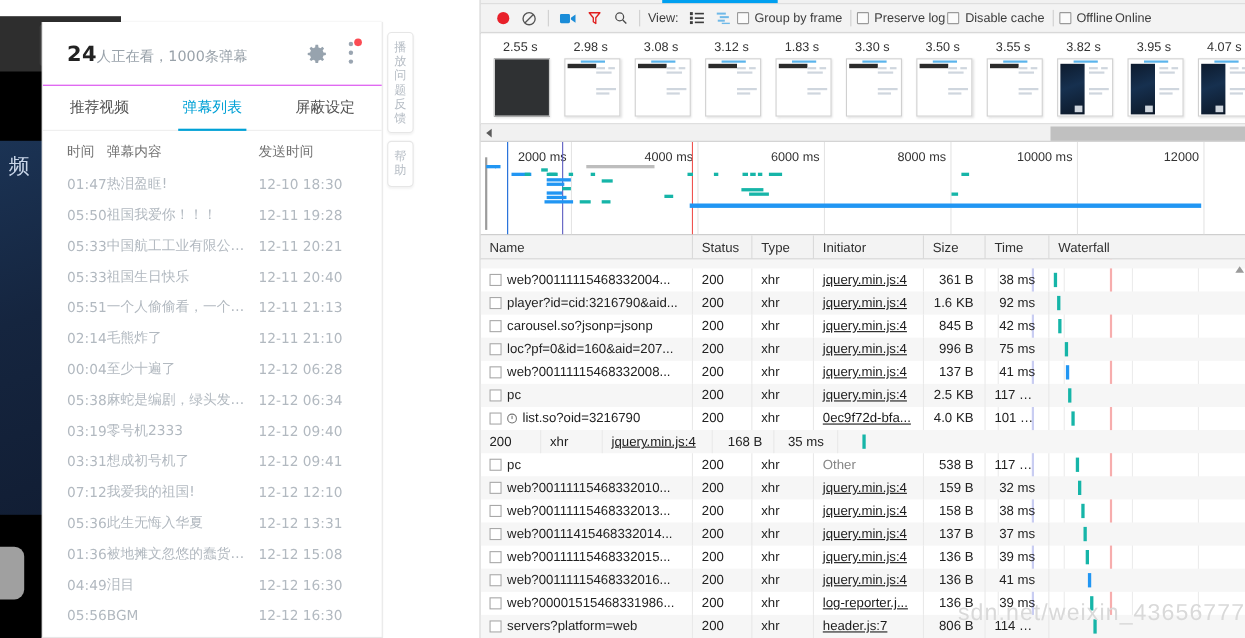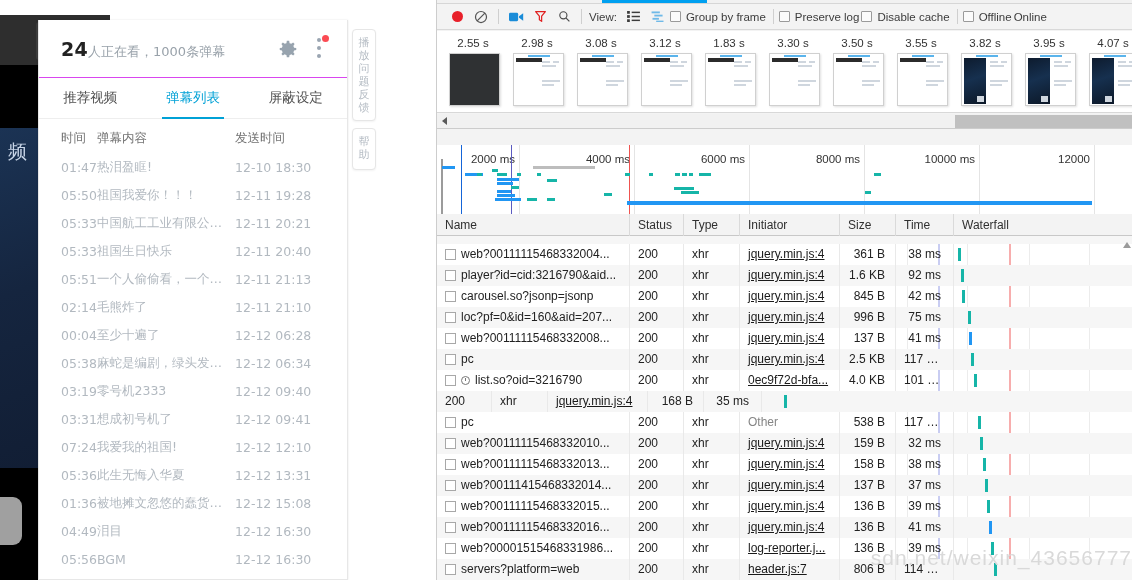--- a/index.html
+++ b/index.html
@@ -124,21 +124,21 @@
   .fs-mini-vid { position:absolute; left:2px; top:4px; width:22px; height:46px;
     background:linear-gradient(160deg,#0d1b2e 0%,#16304f 45%,#0c1828 100%); }
   .fs-mini-vid::after { content:""; position:absolute; left:13px; bottom:2px; width:7px; height:6px; background:#cfd6de; }
 
   
   .ov-scroll { position:absolute; left:0; top:114px; width:696px; height:15px; background:#f1f1f1; border-bottom:1px solid #ccc; }
   .ov-scroll .arrow { position:absolute; left:5px; top:3px; width:0; height:0;
     border-top:4px solid transparent; border-bottom:4px solid transparent; border-right:5px solid #5a5a5a; }
   .ov-scroll .thumb { position:absolute; right:0; top:1px; width:178px; height:13px; background:#c0c0c0; }
 
-  .overview { position:absolute; left:0; top:145px; width:696px; height:85px; background:#fff; border-bottom:1px solid #b9b9b9; overflow:hidden; }
+  .overview { position:absolute; left:0; top:129px; width:696px; height:85px; background:#fff; border-bottom:1px solid #b9b9b9; overflow:hidden; }
   .ov-grid i { position:absolute; top:0; width:1px; height:85px; background:#e4e4e4; }
   .ov-lbl { position:absolute; top:8px; font-size:11.5px; color:#333; transform:translateX(-100%); padding-right:4px; }
   .ov-marker-blue { position:absolute; top:0; width:1px; height:85px; background:#1565d8; }
   .ov-marker-navy { position:absolute; top:0; width:1px; height:85px; background:#5b5bc0; }
   .ov-marker-red  { position:absolute; top:0; width:1px; height:85px; background:#ef5350; }
   .ov-bar { position:absolute; height:3px; }
   .ov-left-tick { position:absolute; left:4px; top:14px; width:2px; height:66px; background:#9b9b9b; }
 
   
   .nt-head {
@@ -277,21 +277,21 @@
             <div class="c-time">03:19</div>
             <div class="c-text">零号机2333</div>
             <div class="c-sent">12-12 09:40</div>
           </div>
           <div class="dm-row">
             <div class="c-time">03:31</div>
             <div class="c-text">想成初号机了</div>
             <div class="c-sent">12-12 09:41</div>
           </div>
           <div class="dm-row">
-            <div class="c-time">07:24</div>
+            <div class="c-time">07:12</div>
             <div class="c-text">我爱我的祖国!</div>
             <div class="c-sent">12-12 12:10</div>
           </div>
           <div class="dm-row">
             <div class="c-time">05:36</div>
             <div class="c-text">此生无悔入华夏</div>
             <div class="c-sent">12-12 13:31</div>
           </div>
           <div class="dm-row">
             <div class="c-time">01:36</div>

